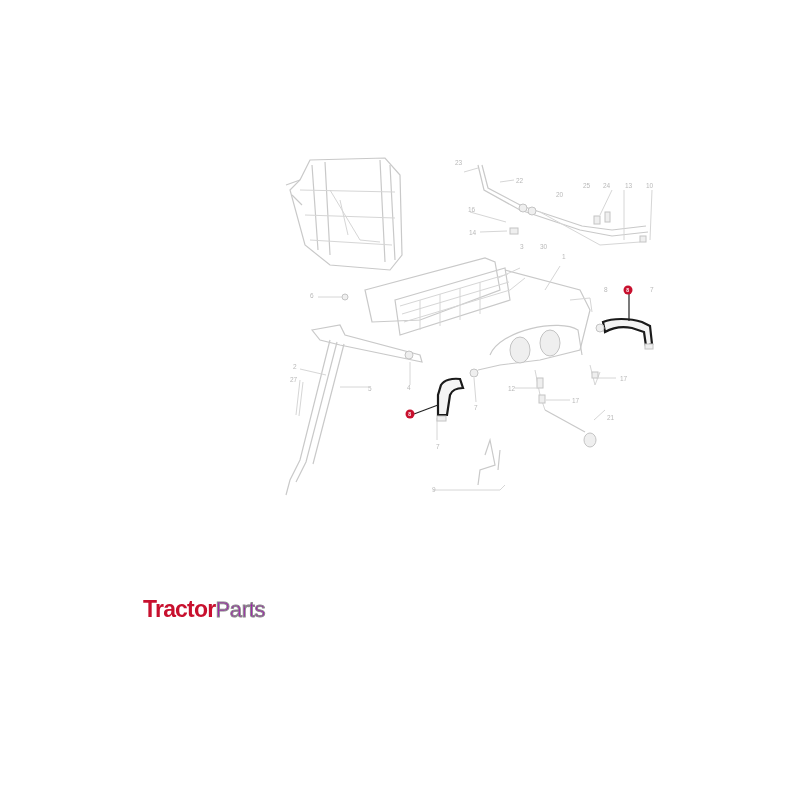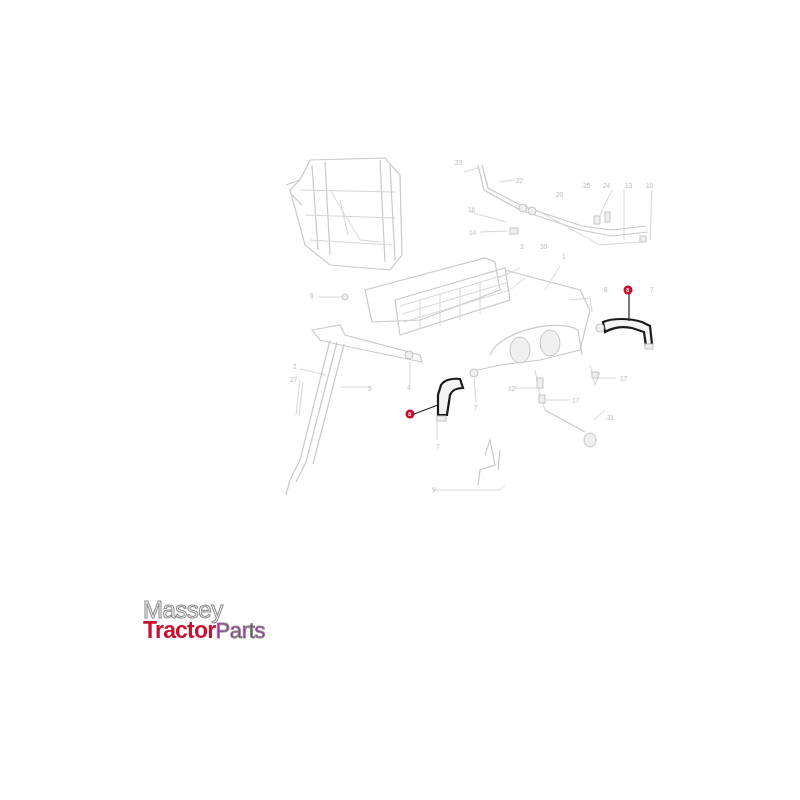--- a/index.html
+++ b/index.html
@@ -135,17 +135,16 @@
     <circle class="callout" cx="628" cy="290" r="4.5"></circle>
     <text class="callout-txt" x="626.3" y="292">8</text>
   </g>
   <g>
     <circle class="callout" cx="410" cy="414" r="4.5"></circle>
     <text class="callout-txt" x="408.3" y="416">8</text>
   </g>
 </svg>
 
 <div class="logo">
-  <span class="logo-top">Massey</span>
   <span class="logo-bottom">
     <span class="logo-red">Tractor</span><span class="logo-grey">Parts</span>
   </span>
 </div>
 
 </body></html>

